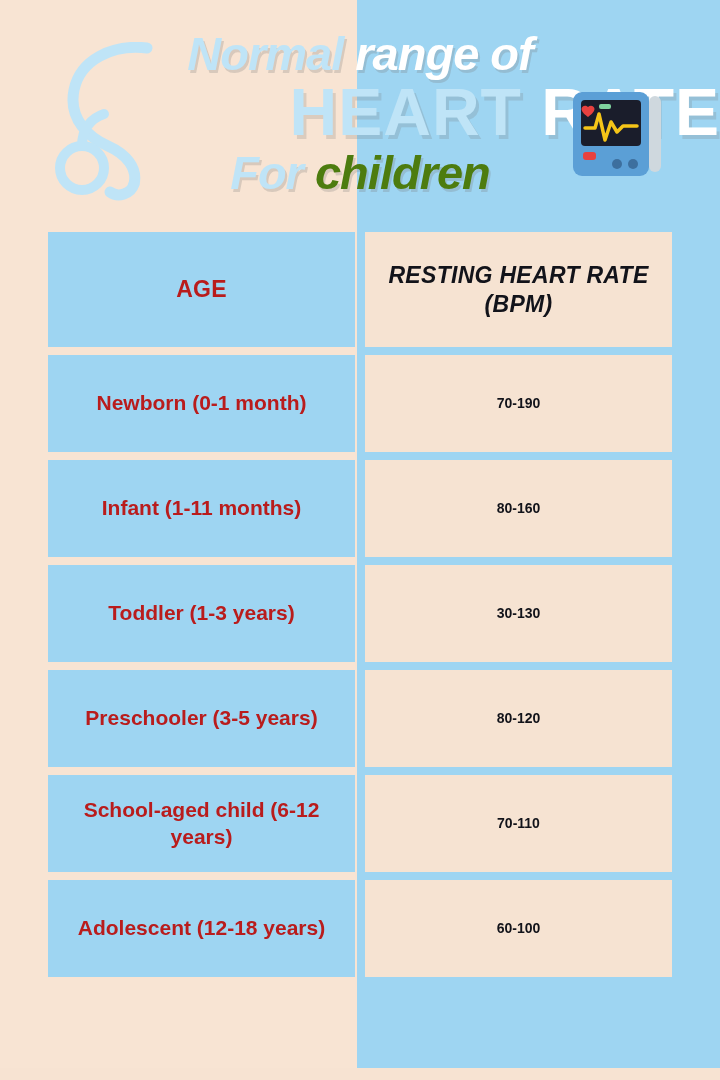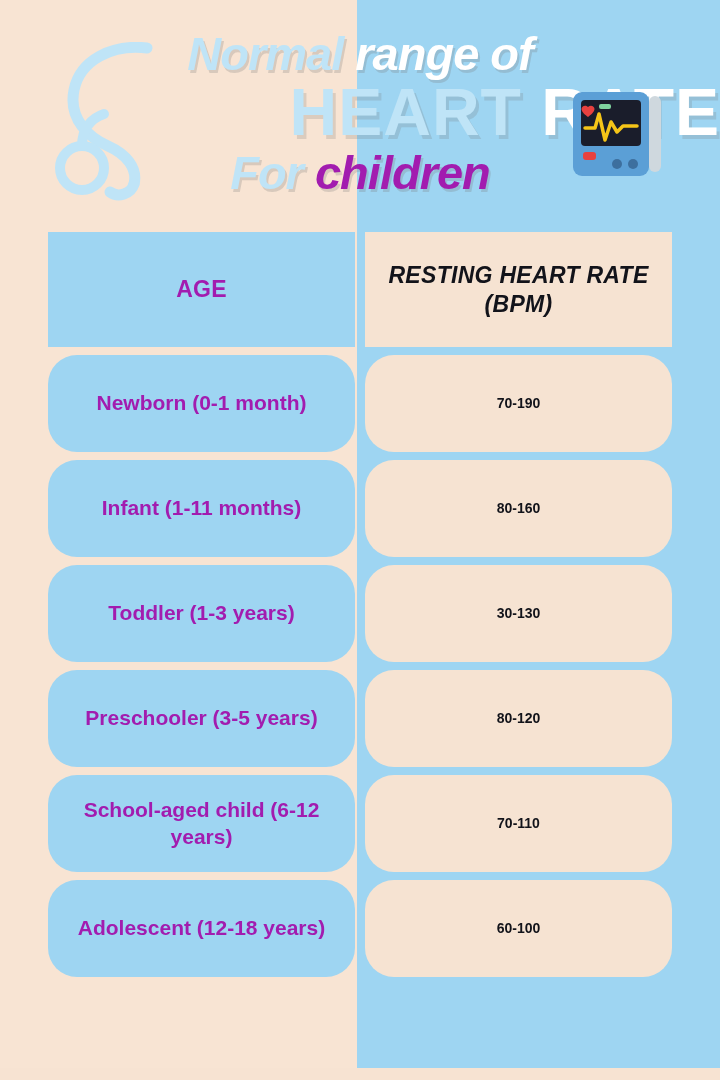--- a/index.html
+++ b/index.html
@@ -85,21 +85,21 @@
   .title-line3 {
     font-size: 47px;
     font-weight: 700;
     font-style: italic;
     letter-spacing: -1px;
     margin-top: 4px;
     color: #bfe4f7;
     text-shadow: 2px 3px 0 rgba(120,120,120,0.25);
   }
   .title-line3 .white {
-    color: #a21caf;
+    color: #4d7c0f;
     text-align: center;
   }
   .monitor-icon {
     position: absolute;
     right: 55px;
     top: 88px;
     width: 96px;
     height: 92px;
   }
 
@@ -115,21 +115,21 @@
     gap: 10px;
     margin-bottom: 8px;
   }
   .cell-age {
     width: 307px;
     background: #9ed5f2;
     display: flex;
     align-items: center;
     justify-content: center;
     text-align: center;
-    color: #a21caf;
+    color: #b91c1c;
     font-weight: 700;
     font-size: 21px;
     line-height: 1.25;
     padding: 0 10px;
     box-sizing: border-box;
   }
   .cell-bpm {
     width: 307px;
     background: #f6e3d2;
     display: flex;
@@ -149,21 +149,20 @@
     font-size: 23px;
     letter-spacing: 0.3px;
   }
   .row.header-row .cell-bpm {
     font-size: 23px;
     font-style: italic;
   }
   .row.body-row .cell-age,
   .row.body-row .cell-bpm {
     height: 97px;
-    border-radius: 29px;
   }
 </style>
 </head>
 <body>
 
 <div class="page">
 
   <div class="bg-left"></div>
   <div class="bg-right"></div>
 

